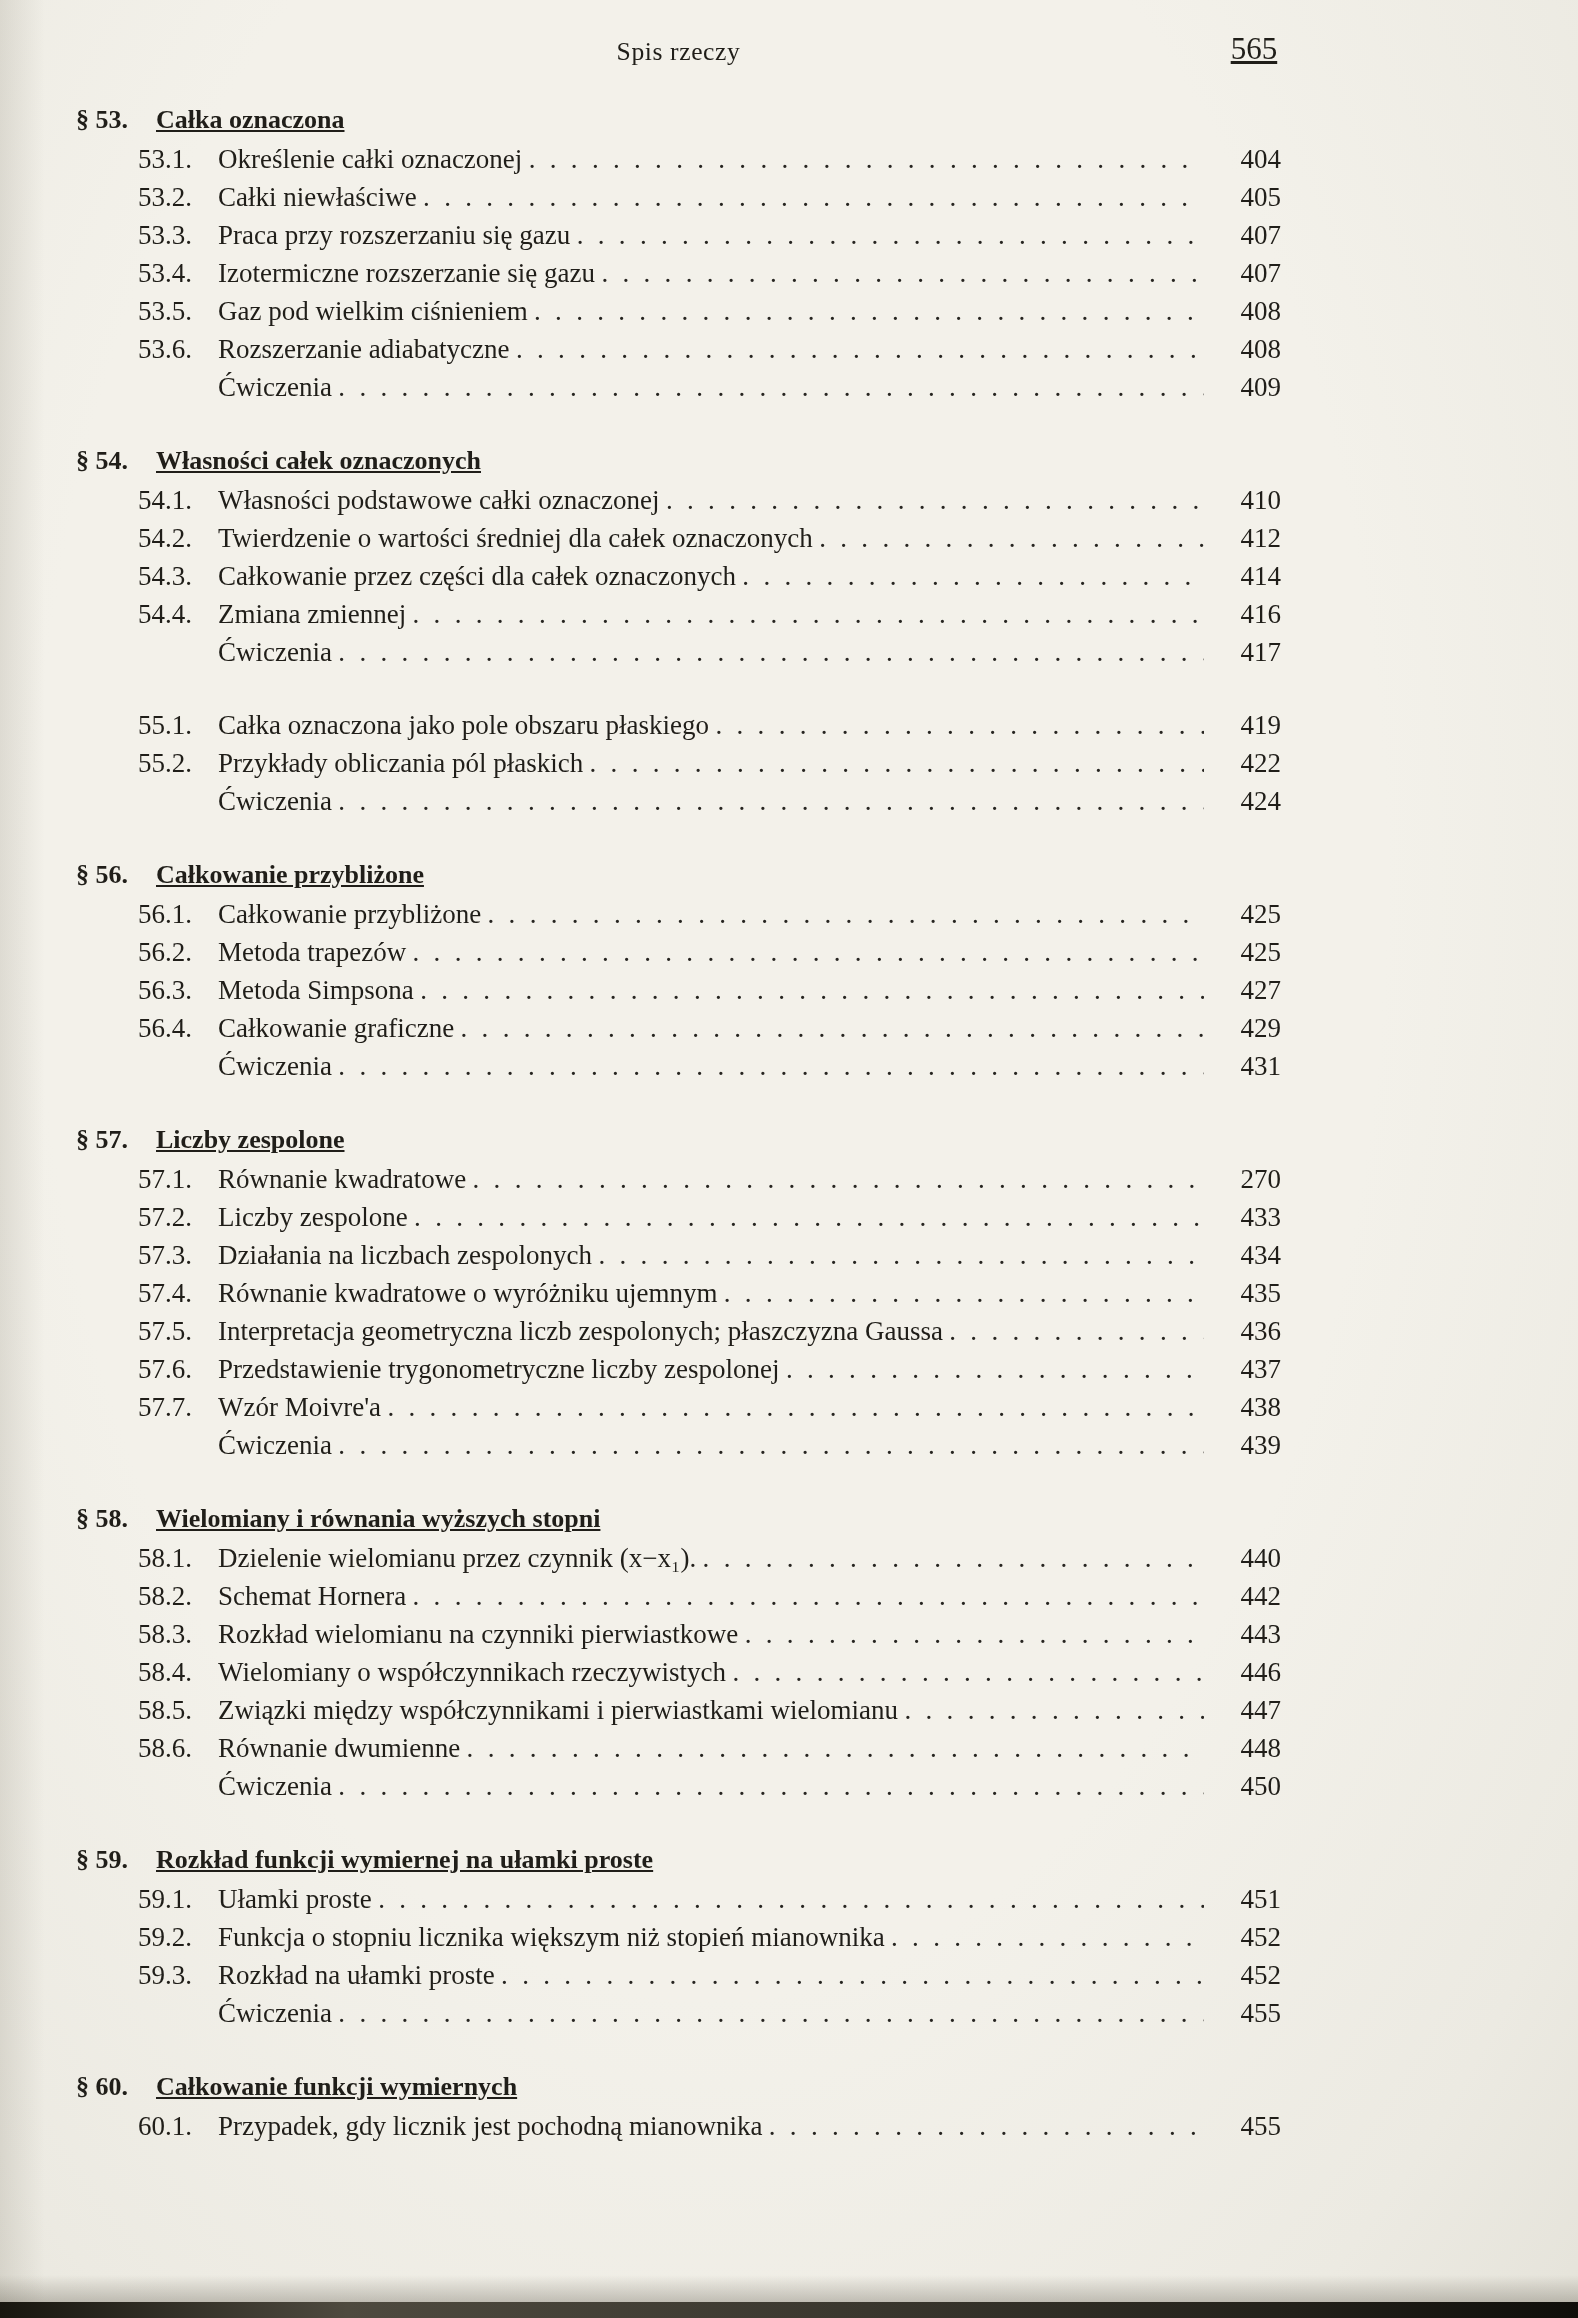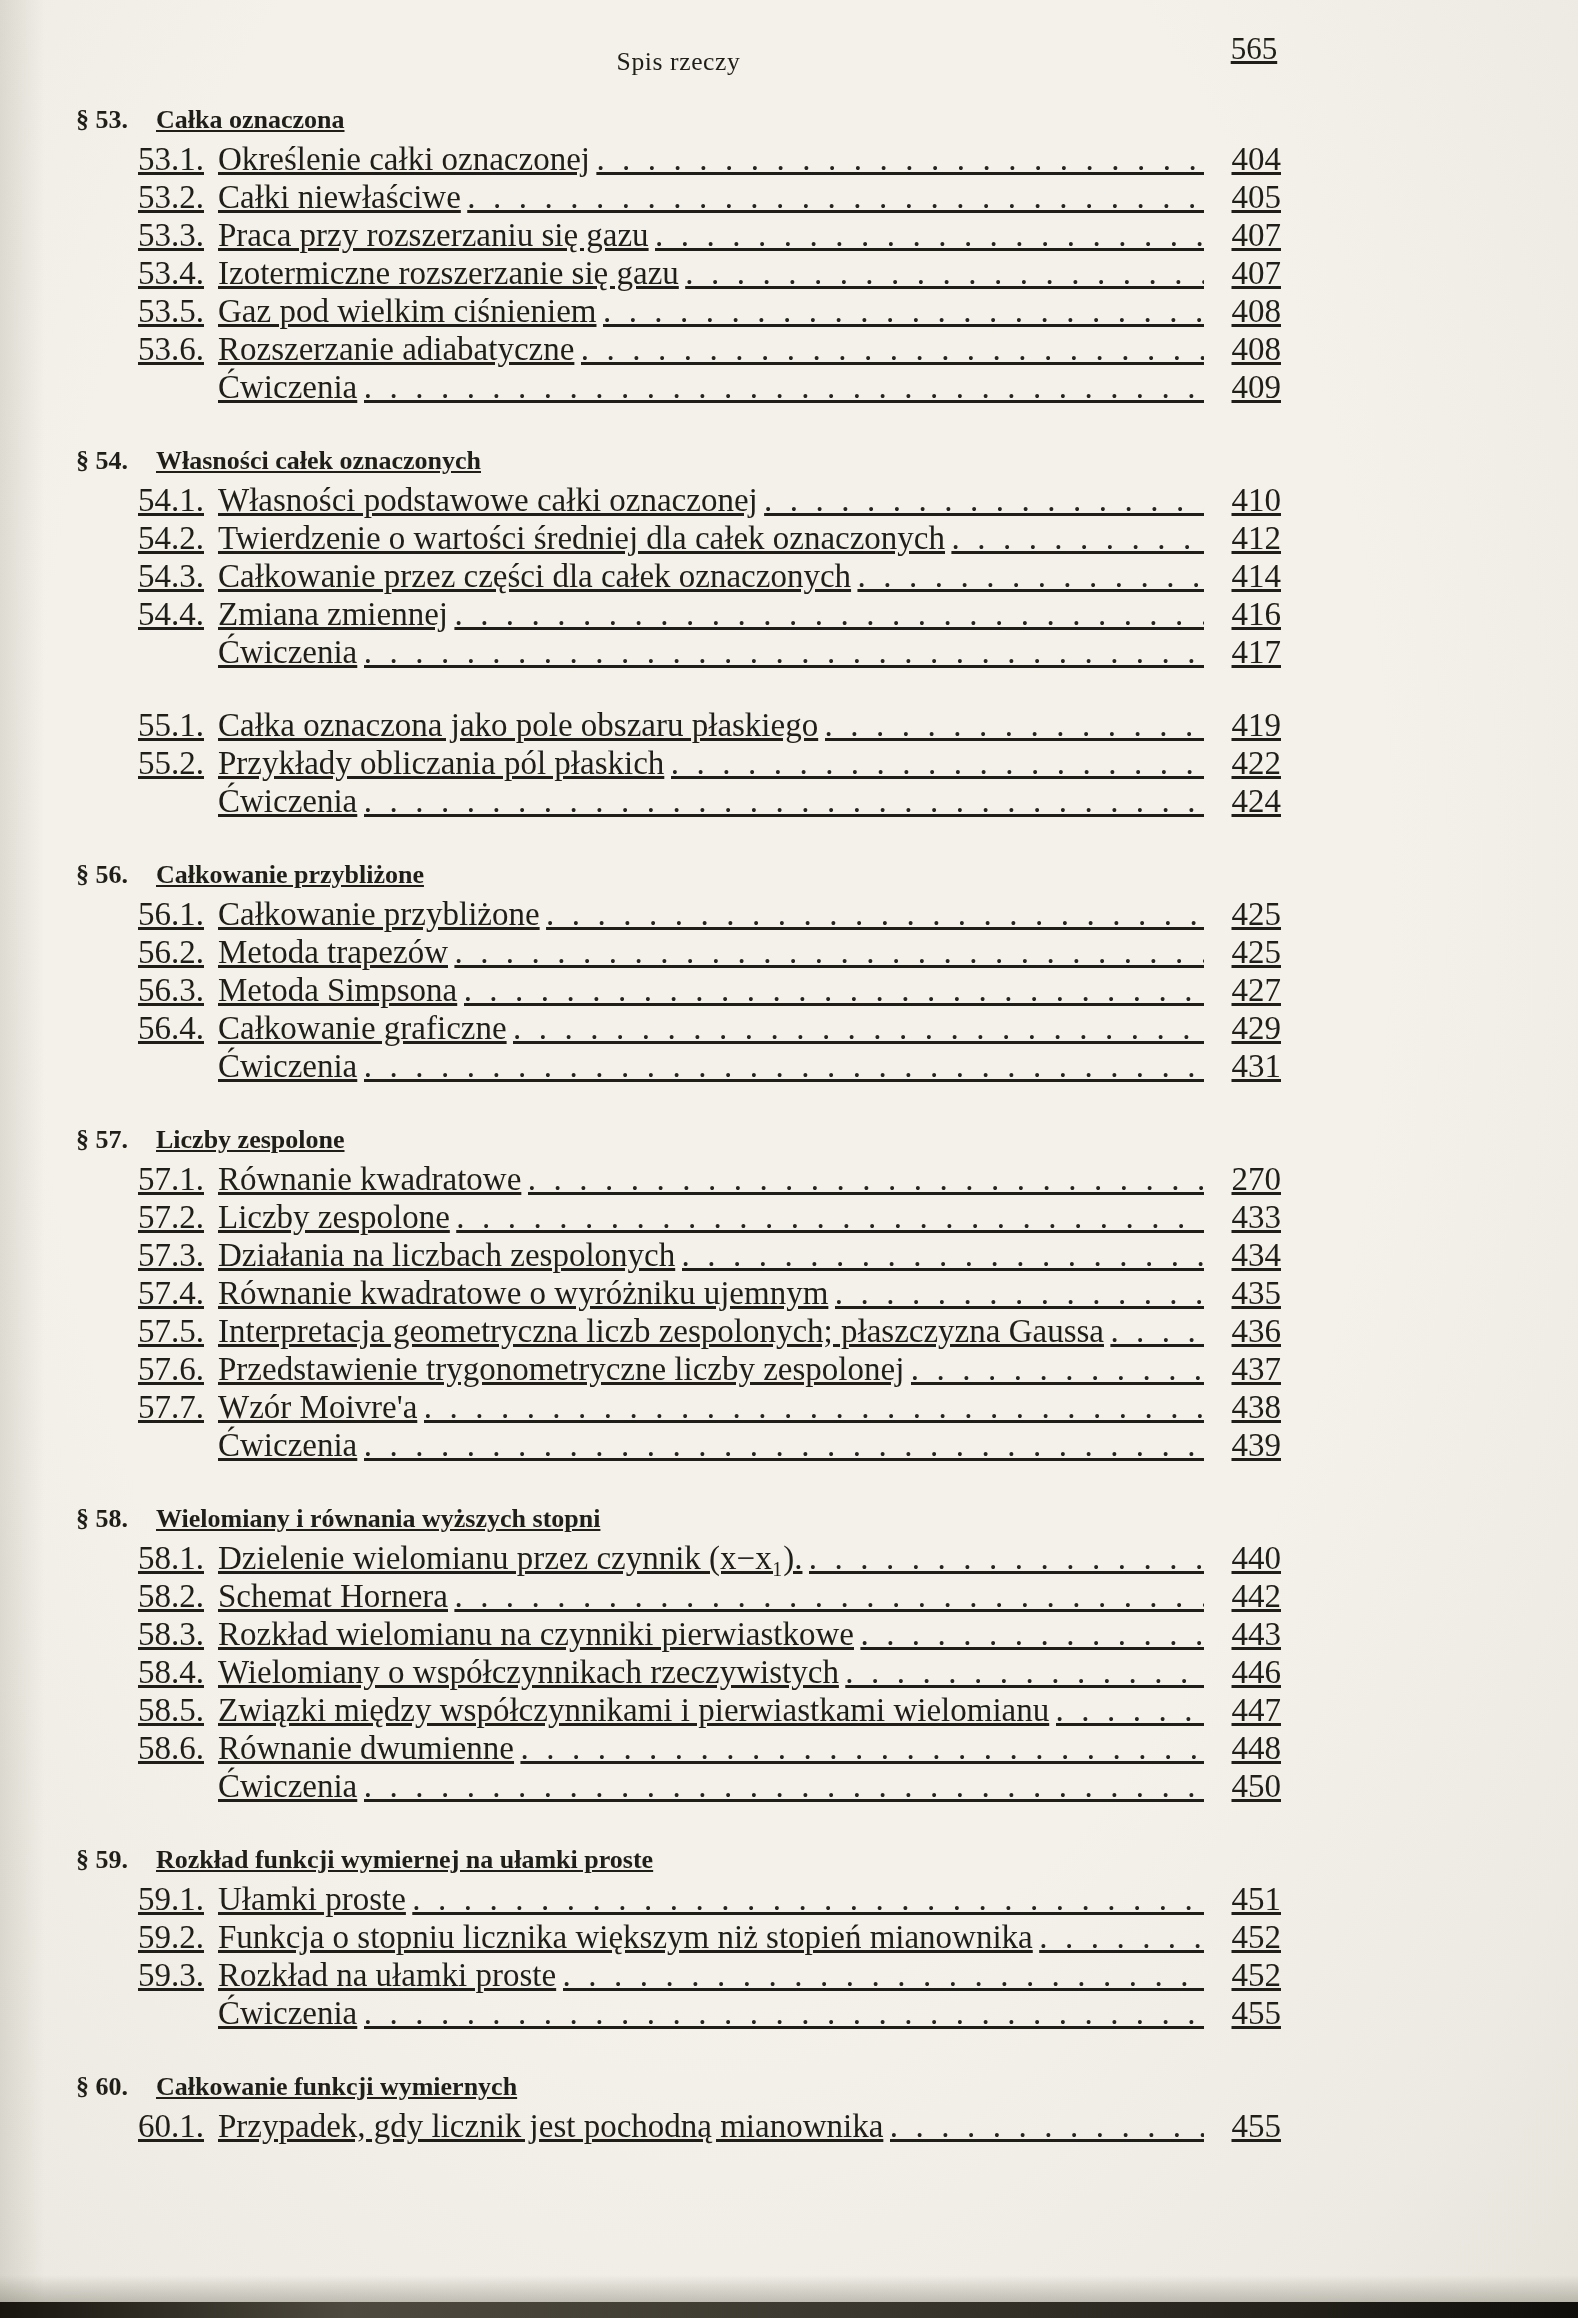--- a/index.html
+++ b/index.html
@@ -11,35 +11,34 @@
       radial-gradient(ellipse at 45% 38%, #f3f1ea 55%, #eceae2 85%, #e5e3da 100%);
     font-family: "Liberation Serif", "DejaVu Serif", serif;
     color: #201e19;
   }
   .sheet { position: absolute; inset: 0; }
   .content { width: 1205px; margin-left: 76px; padding-top: 31px; }
 
   .page-head { position: relative; height: 45px; }
   .head-title {
     position: absolute; left: 50%; transform: translateX(-50%);
-    top: 16px; font-size: 25.6px; letter-spacing: 0.6px;
+    top: 6px; font-size: 25.6px; letter-spacing: 0.6px;
   }
   .head-pageno { position: absolute; right: 3.8px; top: 0; font-size: 31px; text-decoration: underline; }
 
   .toc-section { margin-top: 35px; }
   .toc-section:first-of-type { margin-top: 24px; }
 
   .sec-head { font-weight: bold; font-size: 26px; line-height: 40px; white-space: nowrap; text-decoration: underline; }
   .sec-num { display: inline-block; min-width: 80px; }
 
   .entry {
     display: flex; align-items: baseline;
-    font-size: 33px; line-height: 38px;
+    font-size: 27px; line-height: 38px;
     margin-left: 62px;
-    text-decoration: underline;
   }
   .num { flex: 0 0 80px; white-space: nowrap; }
   .text { white-space: nowrap; }
   .dots {
     flex: 1 1 auto; overflow: hidden; white-space: nowrap;
     letter-spacing: 0.14em;
     margin: 0 10.2px 0 6.4px;
     color: #262420;
   }
   .pageno { flex: 0 0 67px; text-align: right; white-space: nowrap; }

